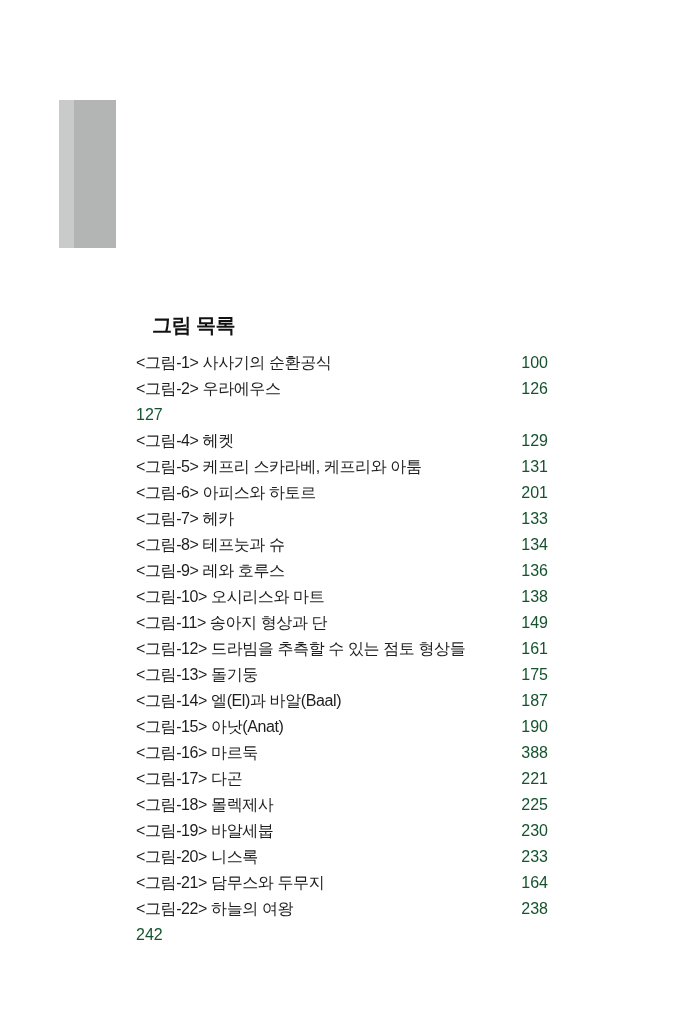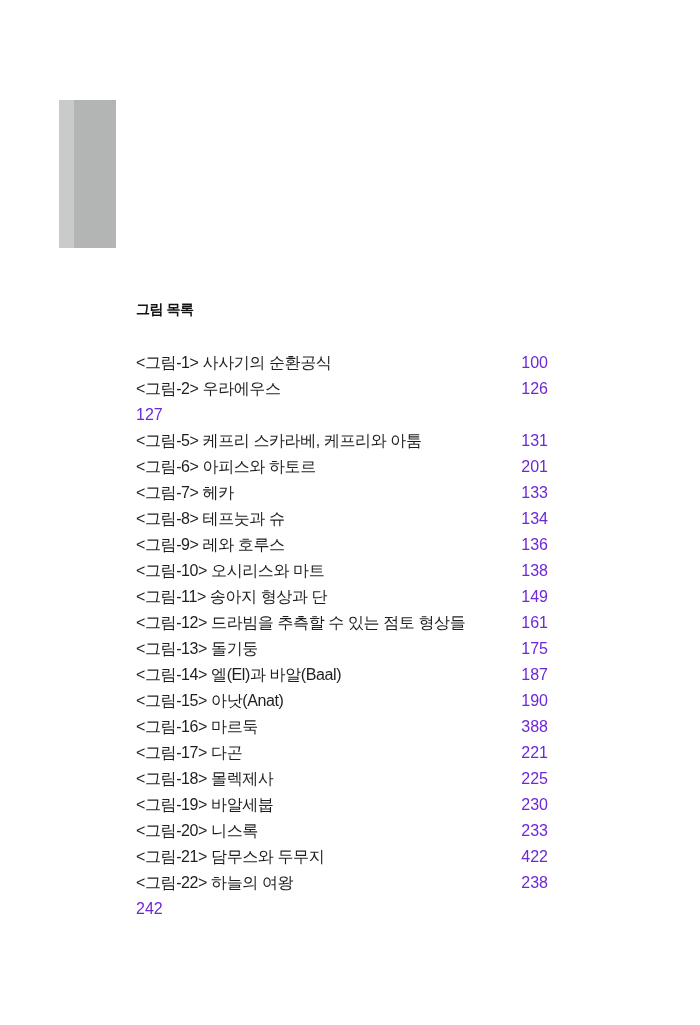--- a/index.html
+++ b/index.html
@@ -18,22 +18,22 @@
     width: 57px;
     height: 148px;
     display: flex;
   }
   .edge-mark-light { width: 15px; height: 100%; }
   .edge-mark-dark  { flex: 1;     height: 100%; }
   .heading {
     position: absolute;
     left: 136px;
     top: 298px;
-    margin: 0;
-    font-size: 14px;
+    margin: 16px;
+    font-size: 20px;
     line-height: 22px;
     font-weight: 700;
     color: #111111;
     letter-spacing: -0.5px;
     white-space: nowrap;
   }
   .figure-list {
     position: absolute;
     left: 136px;
     top: 350px;
@@ -47,21 +47,21 @@
     line-height: 26px;
     white-space: nowrap;
   }
   .entry-label {
     font-size: 16px;
     color: #1d1d1d;
     letter-spacing: -0.4px;
   }
   .entry-page {
     font-size: 16px;
-    color: #6d28d9;
+    color: #14532d;
     letter-spacing: 0;
   }
 </style>
 </head>
 <body>
 
 <div class="page">
 
   <div class="edge-mark">
     <div class="edge-mark-light" style="background: rgb(201, 203, 203);"></div>
@@ -74,20 +74,24 @@
       <div class="row">
         <span class="entry-label">&lt;그림-1&gt; 사사기의 순환공식</span>
         <span class="entry-page">100</span>
       </div>
       <div class="row">
         <span class="entry-label">&lt;그림-2&gt; 우라에우스</span>
         <span class="entry-page">126</span>
       </div>
       <div class="row">
         <span class="entry-page">127</span>
+      </div>
+      <div class="row">
+        <span class="entry-label">&lt;그림-4&gt; 헤켓</span>
+        <span class="entry-page">129</span>
       </div>
       <div class="row">
         <span class="entry-label">&lt;그림-5&gt; 케프리 스카라베, 케프리와 아툼</span>
         <span class="entry-page">131</span>
       </div>
       <div class="row">
         <span class="entry-label">&lt;그림-6&gt; 아피스와 하토르</span>
         <span class="entry-page">201</span>
       </div>
       <div class="row">
@@ -141,21 +145,21 @@
       <div class="row">
         <span class="entry-label">&lt;그림-19&gt; 바알세붑</span>
         <span class="entry-page">230</span>
       </div>
       <div class="row">
         <span class="entry-label">&lt;그림-20&gt; 니스록</span>
         <span class="entry-page">233</span>
       </div>
       <div class="row">
         <span class="entry-label">&lt;그림-21&gt; 담무스와 두무지</span>
-        <span class="entry-page">422</span>
+        <span class="entry-page">164</span>
       </div>
       <div class="row">
         <span class="entry-label">&lt;그림-22&gt; 하늘의 여왕</span>
         <span class="entry-page">238</span>
       </div>
       <div class="row">
         <span class="entry-page">242</span>
       </div>
     </div>
 

